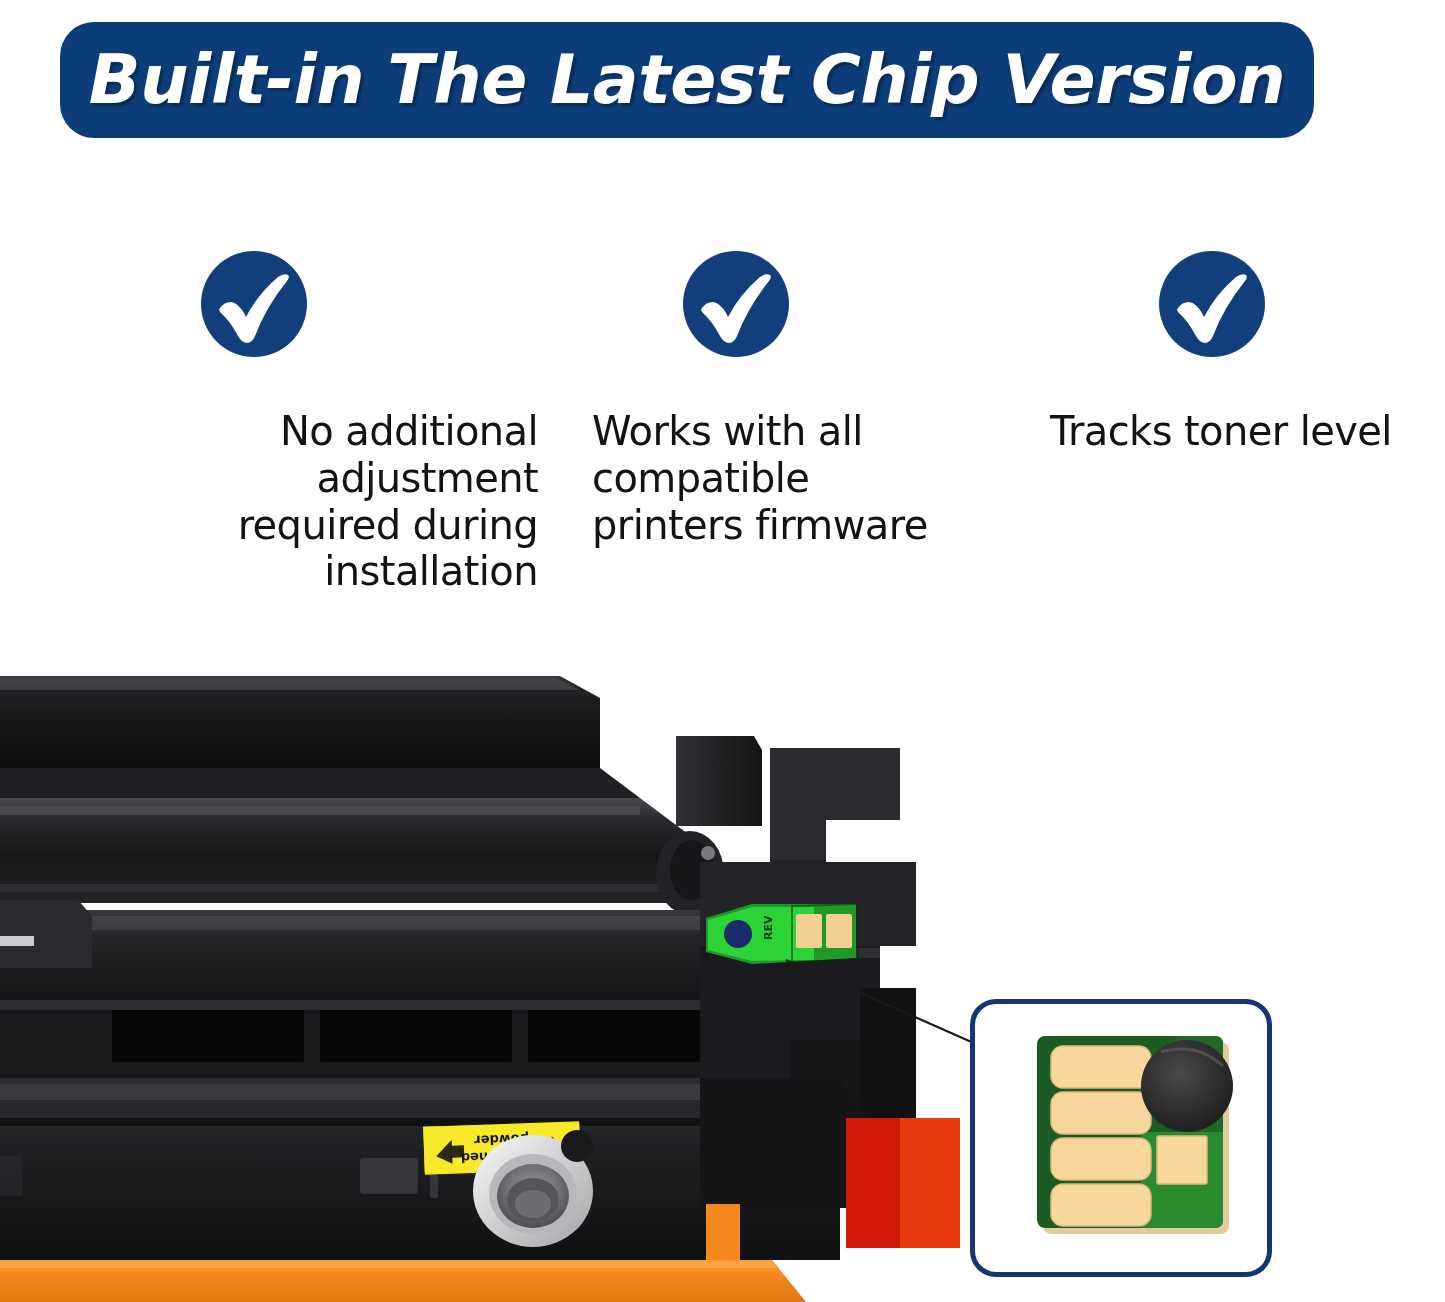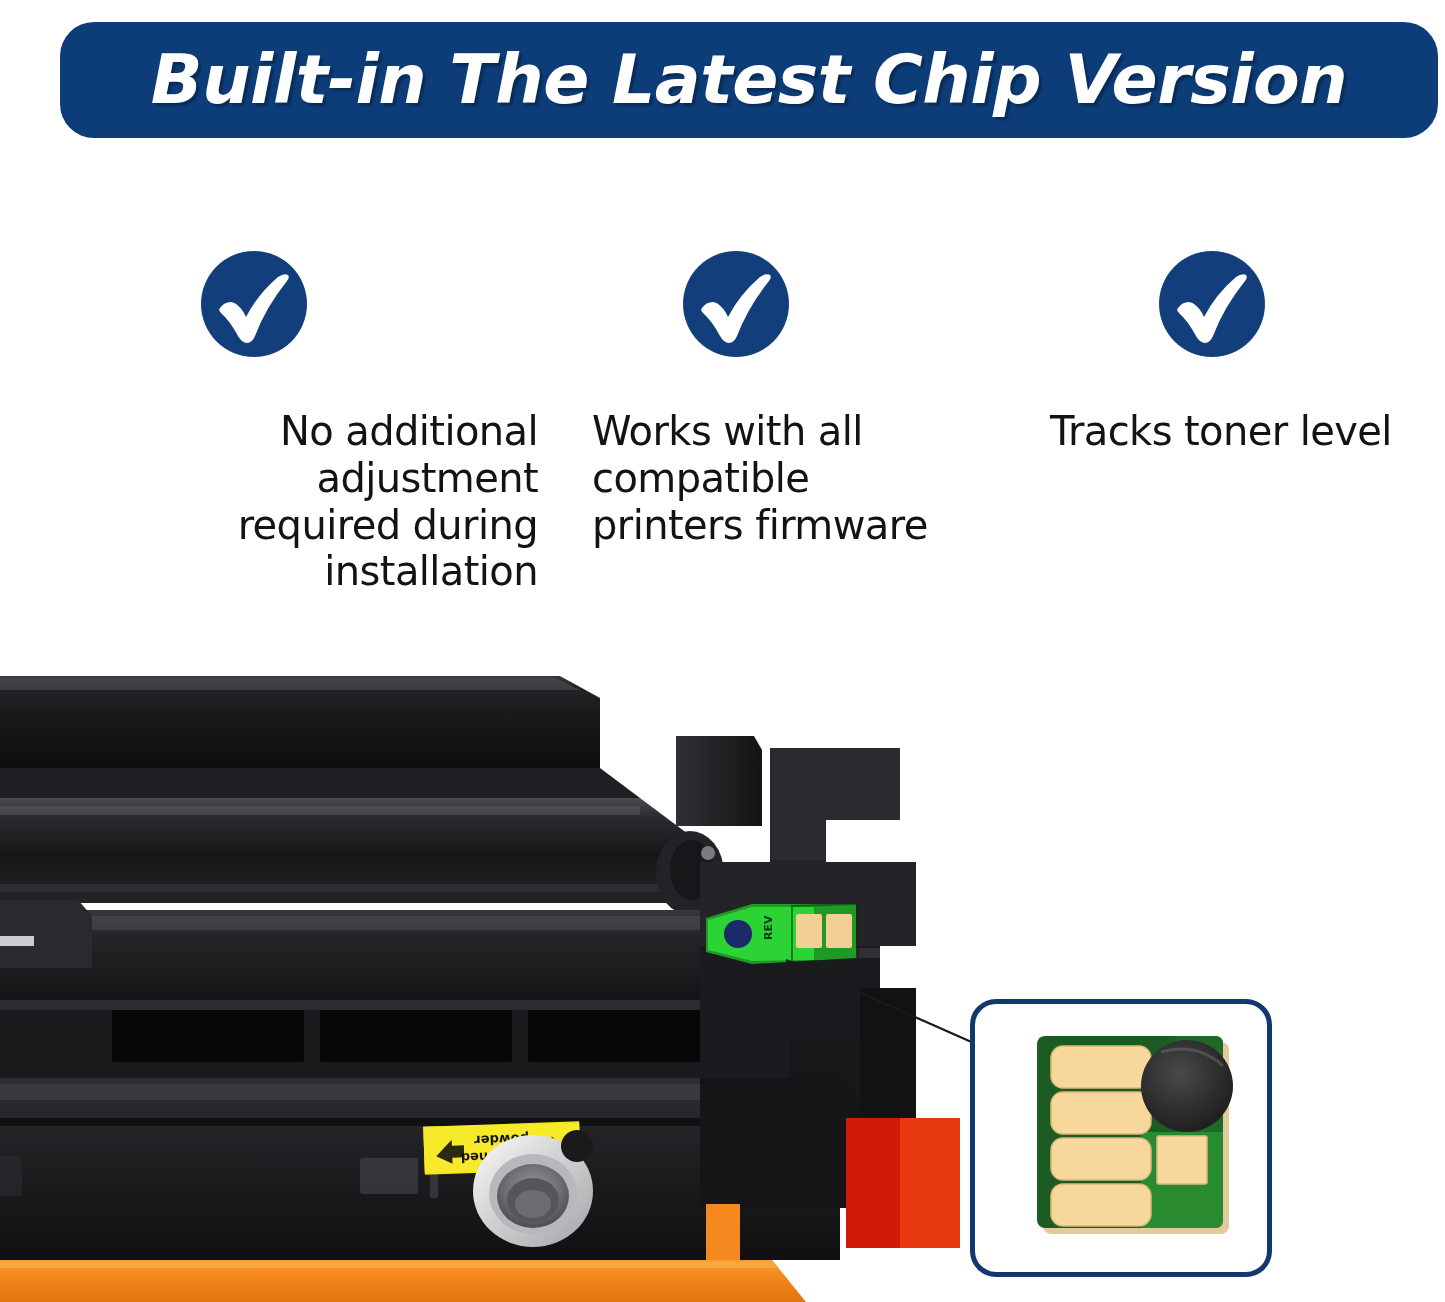--- a/index.html
+++ b/index.html
@@ -13,21 +13,21 @@
     position: relative;
     overflow: hidden;
     font-family: "DejaVu Sans", sans-serif;
   }
 
   
   #header-banner {
     position: absolute;
     left: 60px;
     top: 22px;
-    width: 1378px;
+    width: 1254px;
     height: 116px;
     background: #0d3d79;
     border-radius: 34px;
     display: flex;
     align-items: center;
     justify-content: center;
     box-sizing: border-box;
   }
   #banner-title {
     color: #ffffff;

